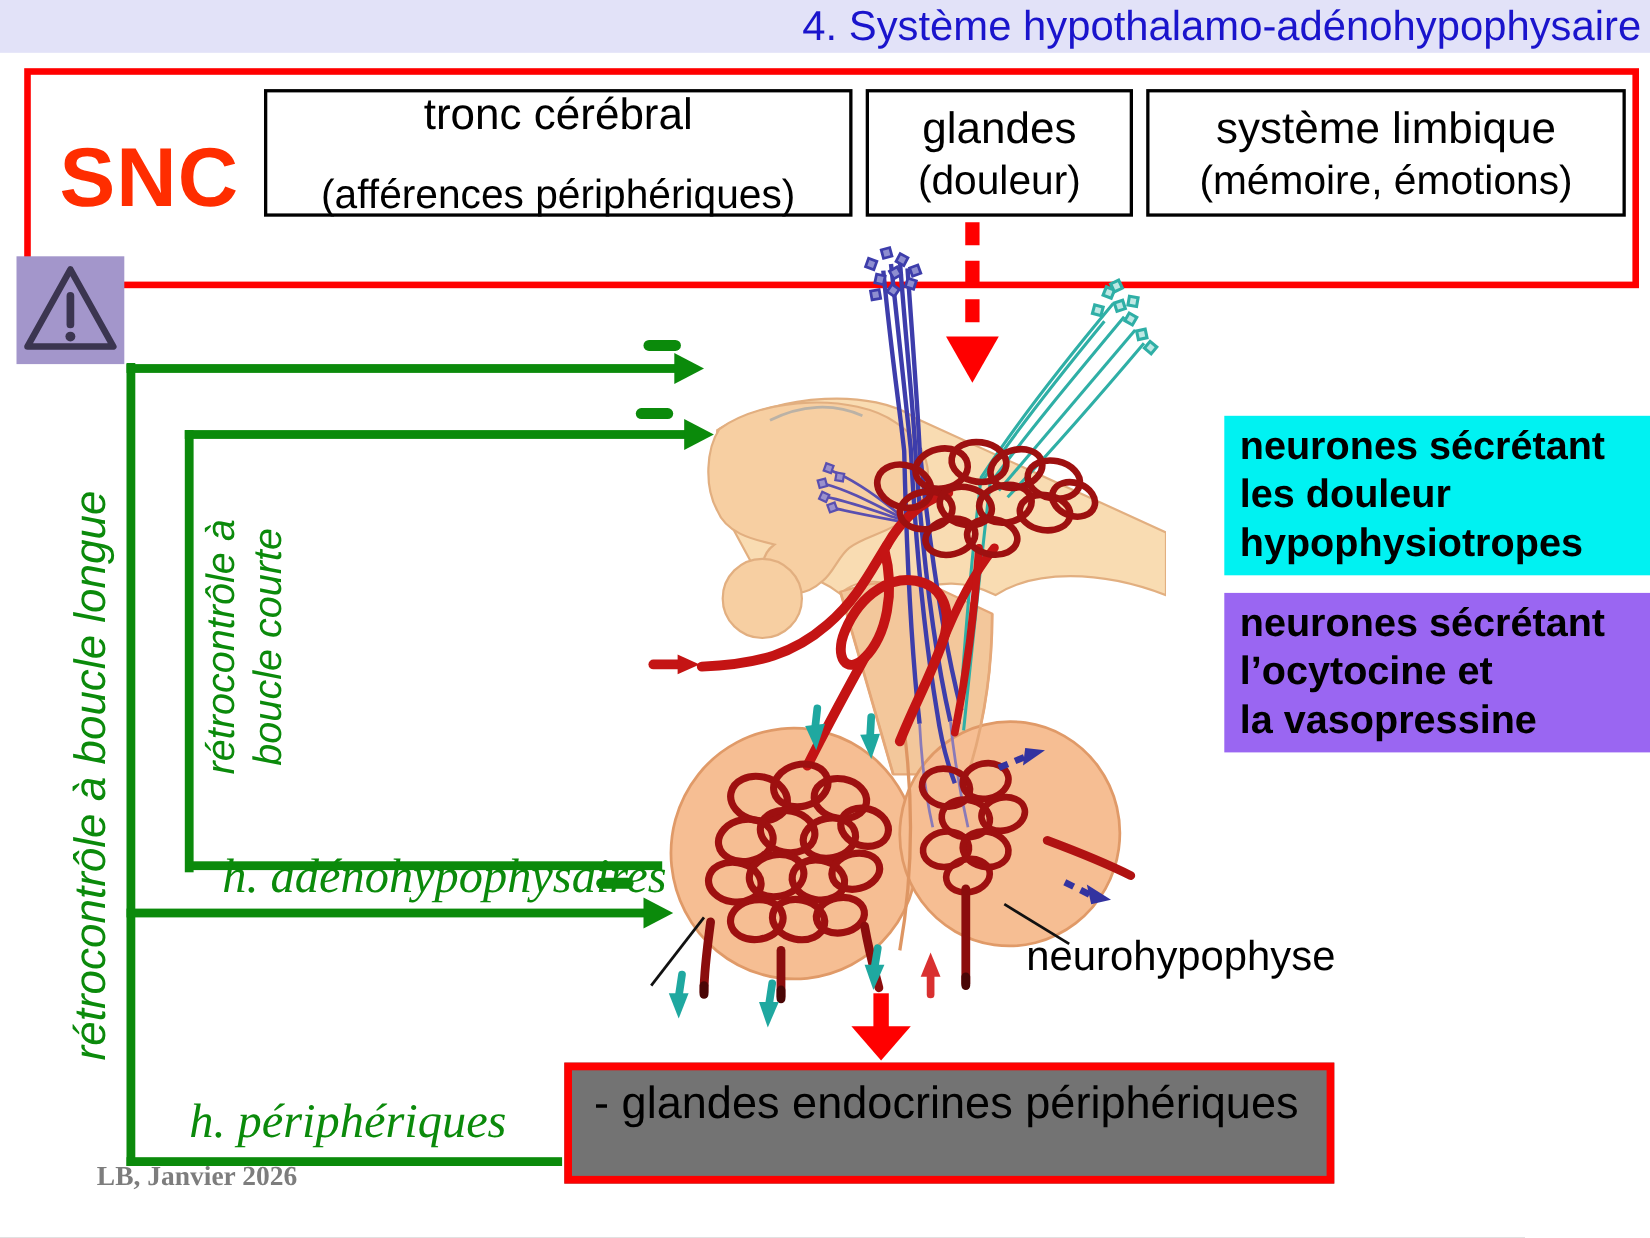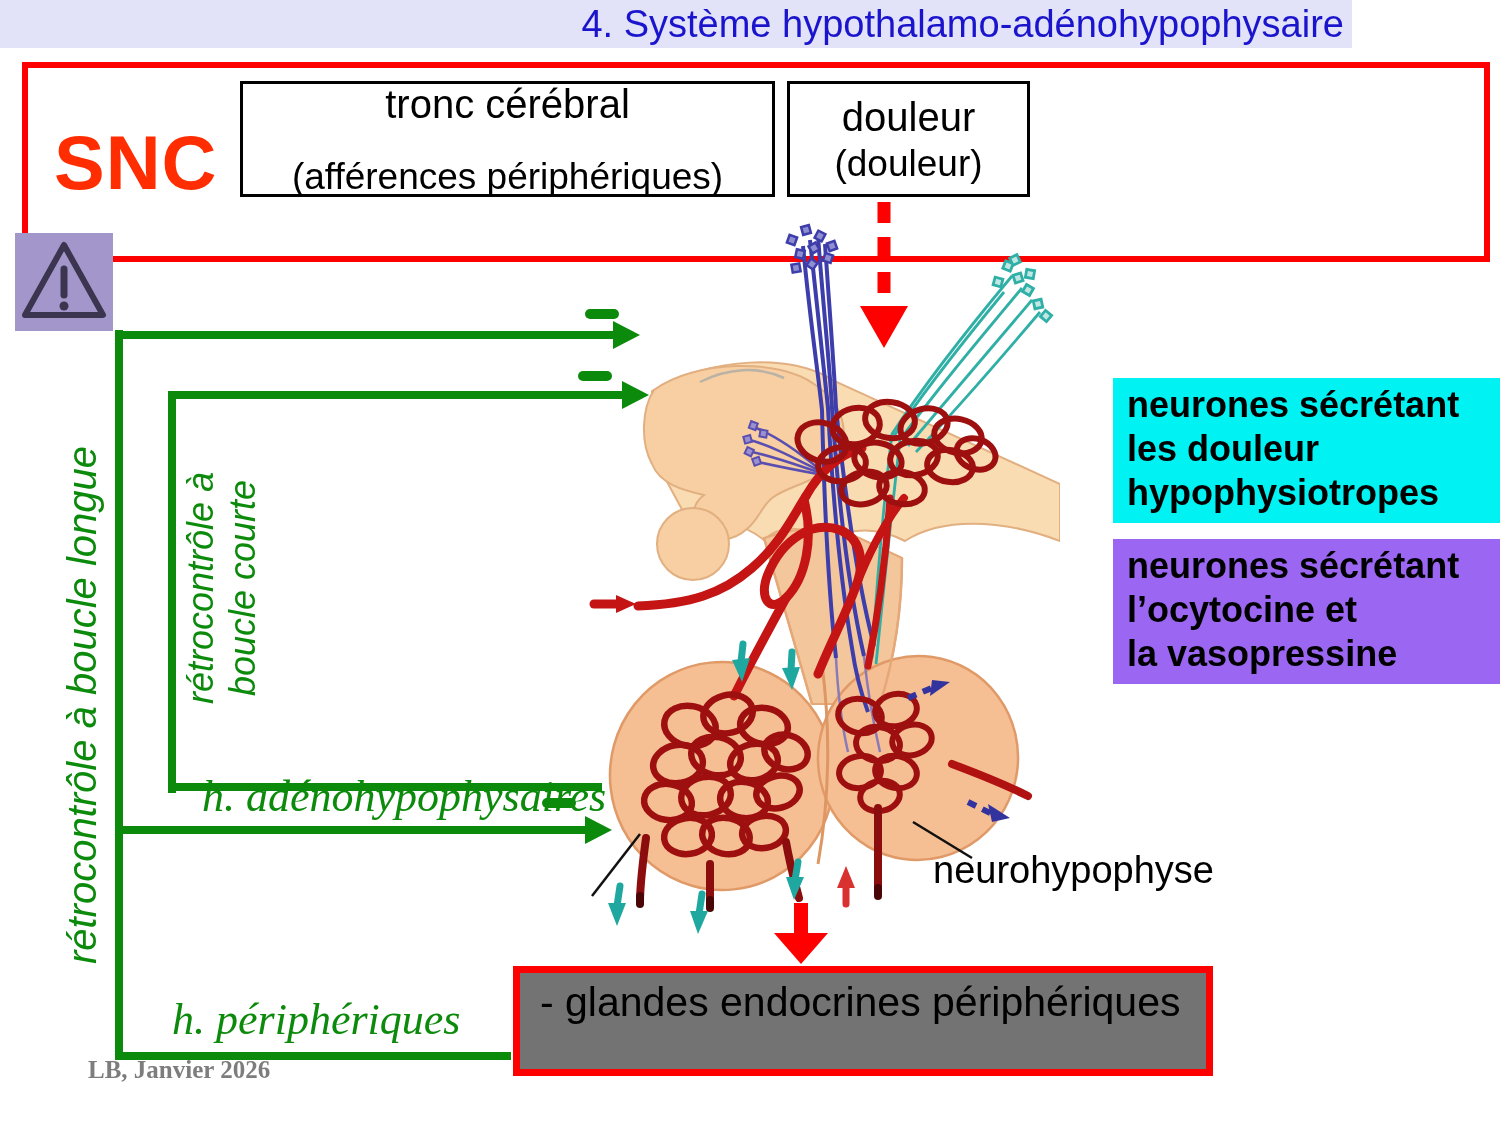--- a/index.html
+++ b/index.html
@@ -1,20 +1,20 @@
 <!DOCTYPE html>
 <html><head>
 <meta charset="utf-8">
 <style>
   * { margin:0; padding:0; box-sizing:border-box; }
   body { background:#888; font-family:"Liberation Sans", sans-serif; }
   .slide { position:relative; width:1500px; height:1125px; background:#ffffff; overflow:hidden; }
 
   
-  .title-band { position:absolute; left:0; top:0; width:1352px; height:48px; background:#e2e2f8; }
+  .title-band { position:absolute; left:0; top:0; width:1500px; height:48px; background:#e2e2f8; }
   .title-band .t { position:absolute; right:8px; top:0; line-height:48px; font-size:38px; color:#1a14cc; white-space:nowrap; }
 
   
   .snc-box { position:absolute; left:22px; top:62px; width:1468px; height:200px; border:6px solid #ff0000; background:#fff; }
   .snc-label { position:absolute; left:26px; top:50%; transform:translateY(-50%); font-size:76px; font-weight:bold; color:#ff2d00; letter-spacing:1px; }
   .in-box { position:absolute; top:13px; height:116px; border:3px solid #000; background:#fff; display:flex; flex-direction:column; justify-content:center; align-items:center; text-align:center; }
   .in-box .l1 { font-size:40px; color:#000; line-height:50px; }
   .in-box .l2 { font-size:37px; color:#000; line-height:44px; }
   .ib1 { left:212px; width:535px;gap:26px; }
   .ib2 { left:759px; width:243px; }
@@ -60,22 +60,26 @@
     <div class="t">4. Système hypothalamo-adénohypophysaire</div>
   </div>
 
   <div class="snc-box">
     <div class="snc-label">SNC</div>
     <div class="in-box ib1">
       <div class="l1">tronc cérébral</div>
       <div class="l2">(afférences périphériques)</div>
     </div>
     <div class="in-box ib2">
-      <div class="l1">douleur</div>
+      <div class="l1">glandes</div>
       <div class="l2">(douleur)</div>
+    </div>
+    <div class="in-box ib3">
+      <div class="l1">système limbique</div>
+      <div class="l2">(mémoire, émotions)</div>
     </div>
   </div>
 
   <div class="warn">
     <svg width="98" height="98" viewBox="0 0 98 98">
       <polygon points="49,12 88,82 10,82" fill="none" stroke="#3b3550" stroke-width="6" stroke-linejoin="round"></polygon>
       <line x1="49" y1="36" x2="49" y2="62" stroke="#3b3550" stroke-width="7" stroke-linecap="round"></line>
       <circle cx="49" cy="73" r="4.5" fill="#3b3550"></circle>
     </svg>
   </div>

